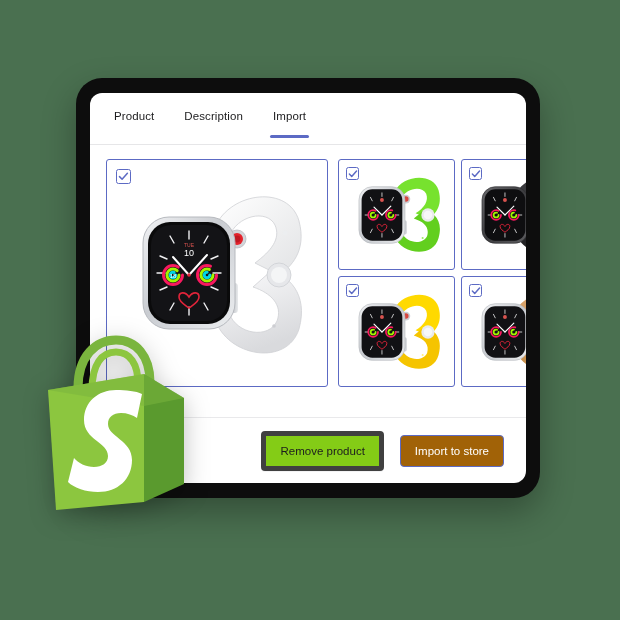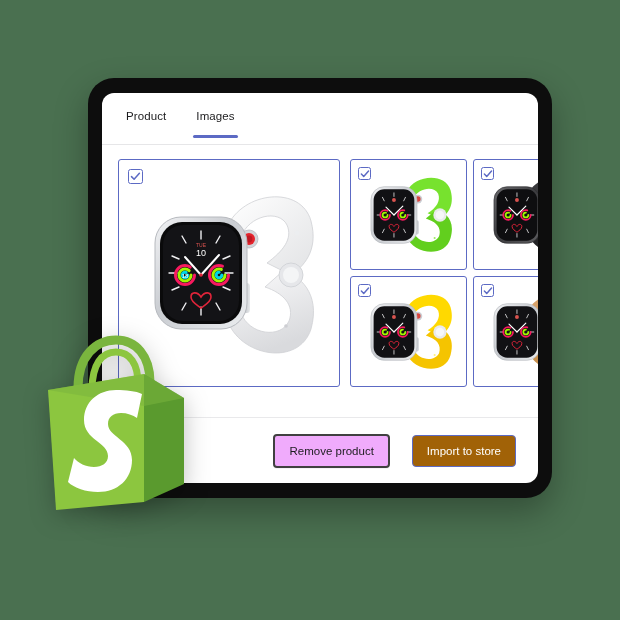--- a/index.html
+++ b/index.html
@@ -11,21 +11,21 @@
     height: 620px;
     overflow: hidden;
     font-family: "Liberation Sans", sans-serif;
     background: #4a7050;
     position: relative;
   }
 
   
   #tablet {
     position: absolute;
-    left: 88px;
+    left: 76px;
     top: 78px;
     width: 464px;
     height: 420px;
     background: #0d0d0d;
     border-radius: 26px;
     box-shadow: 0 14px 34px rgba(0,0,0,0.30);
   }
   #screen {
     position: absolute;
     left: 14px;
@@ -134,25 +134,25 @@
   }
   .btn {
     font-size: 11.5px;
     font-family: "Liberation Sans", sans-serif;
     border-radius: 4px;
     padding: 9px 14px;
     cursor: pointer;
     white-space: nowrap;
   }
   #remove-product {
-    background: #f0abfc;
-    border: 2px solid #404040;
+    background: #84cc16;
+    border: 5px solid #404040;
     color: #1c1c1e;
     box-shadow: 0 1px 0 rgba(22,29,37,.05);
-    margin-right: 22px;
+    margin-right: 16px;
   }
   #import-to-store {
     background: #a16207;
     border: 1px solid #5c6ac4;
     color: #ffffff;
   }
 
   
   #shopify-bag {
     position: absolute;
@@ -165,21 +165,22 @@
   }
 </style>
 </head>
 <body>
 
 <div id="tablet">
   <div id="screen">
 
     <div id="tabbar">
       <div class="tab">Product</div>
-      <div class="tab active">Images</div>
+      <div class="tab">Description</div>
+      <div class="tab active">Import</div>
     </div>
 
     <div id="gallery">
 
       <div class="thumb" id="main-thumb">
         <div class="cbox">
           <svg width="11" height="11" viewBox="0 0 11 11">
             <path d="M1.5 5.6 L4.1 8.2 L9.4 2.3" fill="none" stroke="#5c6ac4" stroke-width="1.5" stroke-linecap="round" stroke-linejoin="round"></path>
           </svg>
         </div>

